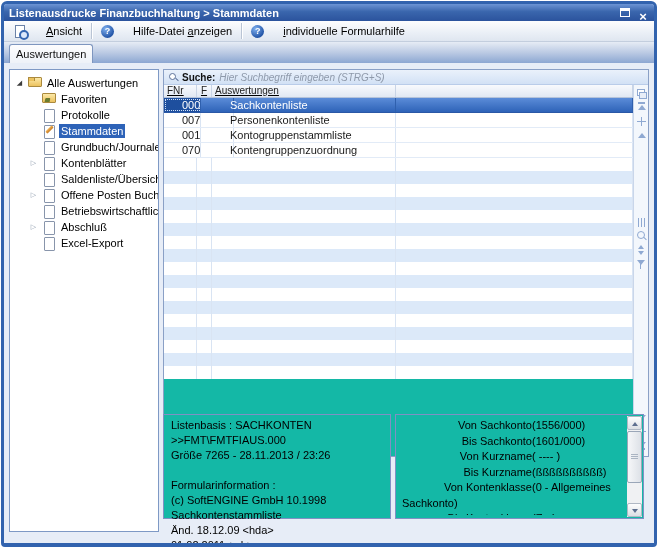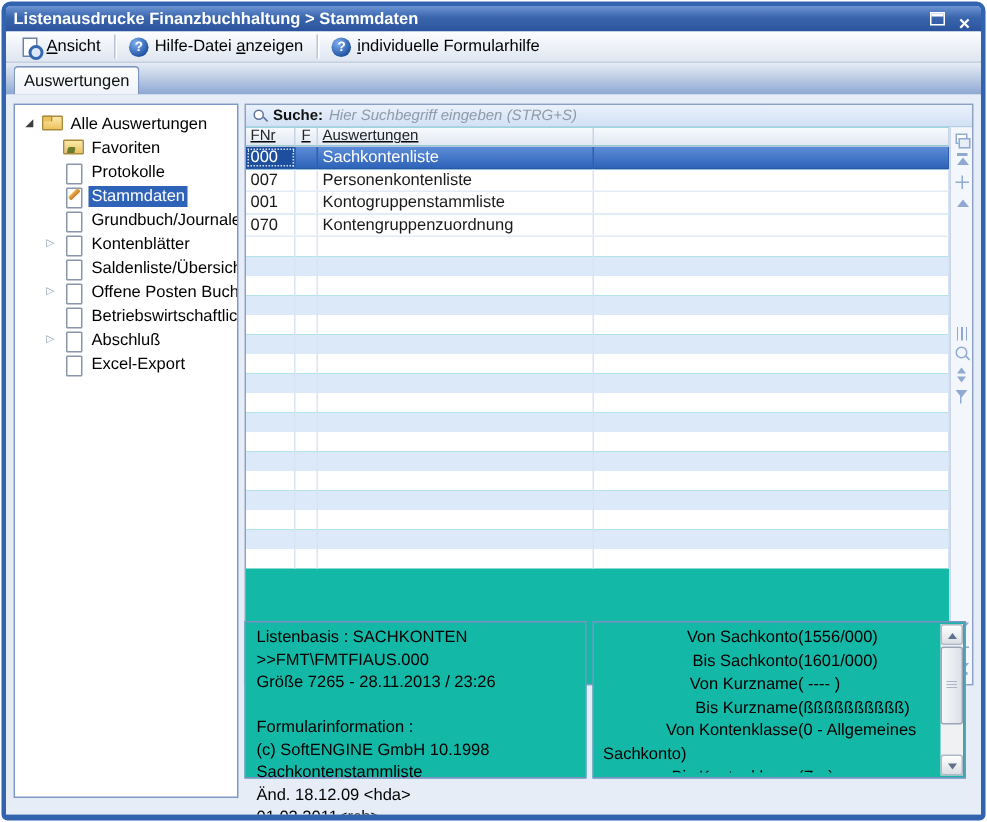--- a/index.html
+++ b/index.html
@@ -13,21 +13,21 @@
     display:flex;align-items:center;padding:0 5px;}
   .title{flex:1;font-size:11px;font-weight:bold;color:#fff;white-space:nowrap;}
   .win-btn{cursor:default;}
   .win-restore{width:10px;height:9px;border:1px solid #fff;margin-right:7px;position:relative;}
   .win-restore::before{content:"";position:absolute;left:0;right:0;top:0;height:2px;background:#fff;}
   .win-close{width:12px;height:11px;text-align:center;}
   .win-close::before{content:"×";color:#fff;font-weight:bold;font-size:13px;line-height:10px;}
   
   .toolbar{height:21px;background:linear-gradient(#fdfdfe,#eaeff6 60%,#dfe6f0);
     border-bottom:1px solid #c3cede;display:flex;align-items:center;padding-left:3px;}
-  .tbtn{display:flex;align-items:center;gap:4px;height:31px;padding:0 7px;font-size:11px;color:#000;}
+  .tbtn{display:flex;align-items:center;gap:19px;height:31px;padding:0 7px;font-size:11px;color:#000;}
   .tsep{width:1px;height:16px;background:#b9c4d4;margin:0 2px;box-shadow:1px 0 0 #fff;}
   .ico-view{width:13px;height:13px;position:relative;}
   .ico-view::before{content:"";position:absolute;left:1px;top:0;width:8px;height:11px;
     background:#fff;border:1px solid #6b82a8;}
   .ico-view::after{content:"";position:absolute;left:5px;top:5px;width:6px;height:6px;
     border:2px solid #3566b0;border-radius:50%;background:#dce8fa;}
   .ico-help{width:13px;height:13px;border-radius:50%;
     background:radial-gradient(circle at 35% 30%,#7fb0ef,#2456a8 70%);
     color:#fff;font-size:9px;font-weight:bold;text-align:center;line-height:13px;}
   .ico-help::before{content:"?";}
@@ -72,21 +72,21 @@
   .ico-search::after{content:"";position:absolute;left:7px;top:7px;width:4px;height:1px;
     background:#5d729a;transform:rotate(45deg);}
   .search-label{font-weight:bold;color:#111;}
   .search-ph{font-style:italic;color:#8e99aa;}
   .grid{position:absolute;left:0;right:15px;top:15px;bottom:0;overflow:hidden;background:#14b8a6;text-decoration:underline;}
   .g-row{display:grid;grid-template-columns:33px 15px 184px 1fr;}
   .g-header{height:13px;background:linear-gradient(#f8fafd,#e0e8f3);border-bottom:1px solid #b4c3da;}
   .g-header .gc{font-size:10px;color:#222;border-right:1px solid #c8d4e6;padding:0 3px;line-height:12px;overflow:hidden;}
   .g-body{position:absolute;left:0;right:0;top:13px;bottom:0;overflow:hidden;}
   .drow{height:15px;background:#fff;border-bottom:1px solid #e2ebf7;font-size:11px;color:#1a1a1a;}
-  .drow .gc{padding:0 3px;line-height:14px;border-right:1px solid #d9e4f3;overflow:hidden;white-space:nowrap;}
+  .drow .gc{padding:0 18px;line-height:14px;border-right:1px solid #d9e4f3;overflow:hidden;white-space:nowrap;}
   .drow.sel{background:linear-gradient(#5b8cd8,#2e63b8);color:#fff;border-bottom:1px solid #2a58a6;}
   .drow.sel .gc{border-right:1px solid #2f60ae;}
   .drow.sel .gc.focus{background:#1e4f9e;outline:1px dotted #cfe0f8;outline-offset:-2px;}
   .frow{height:13px;background:#fff;}
   .frow.alt{background:#dce9f9;}
   .frow .gc{border-right:1px solid #d9e4f3;height:100%;}
   
   .strip{position:absolute;right:0;top:15px;bottom:0;width:15px;background:#f3f7fc;
     border-left:1px solid #c9d6ea;}
   .sgroup{position:absolute;left:0;right:0;}

